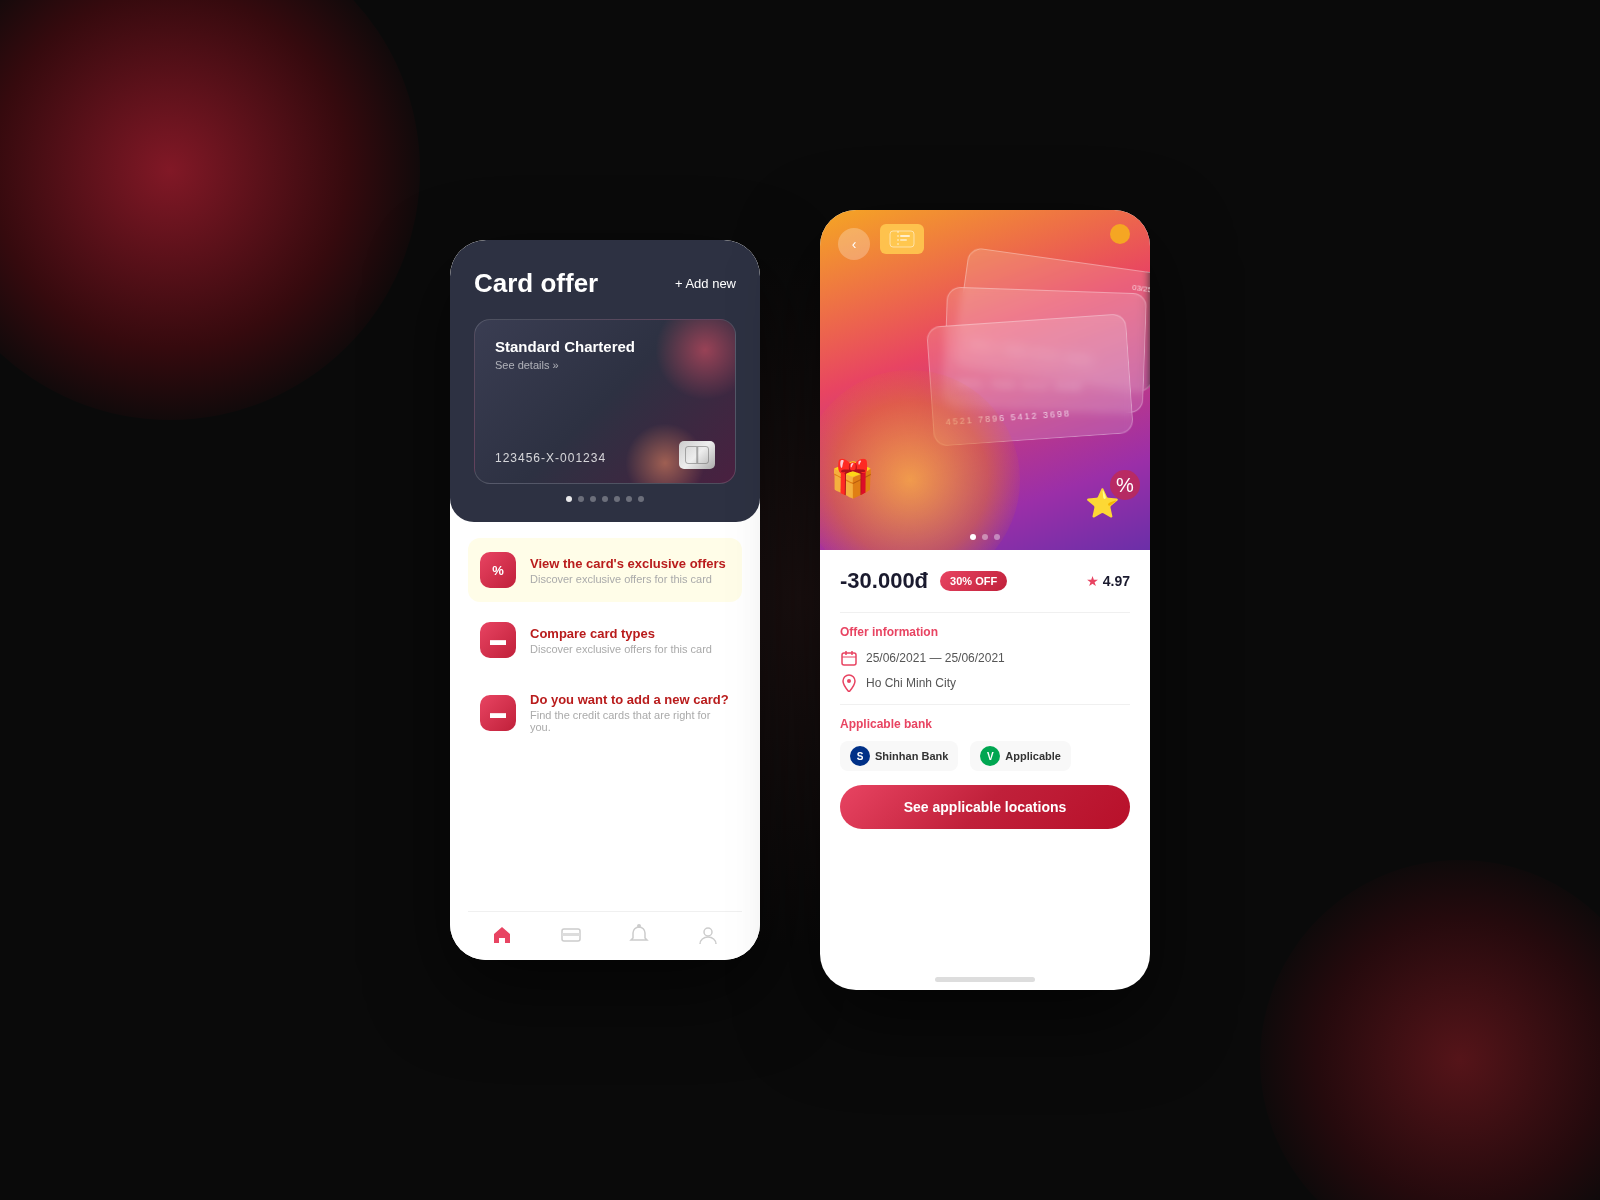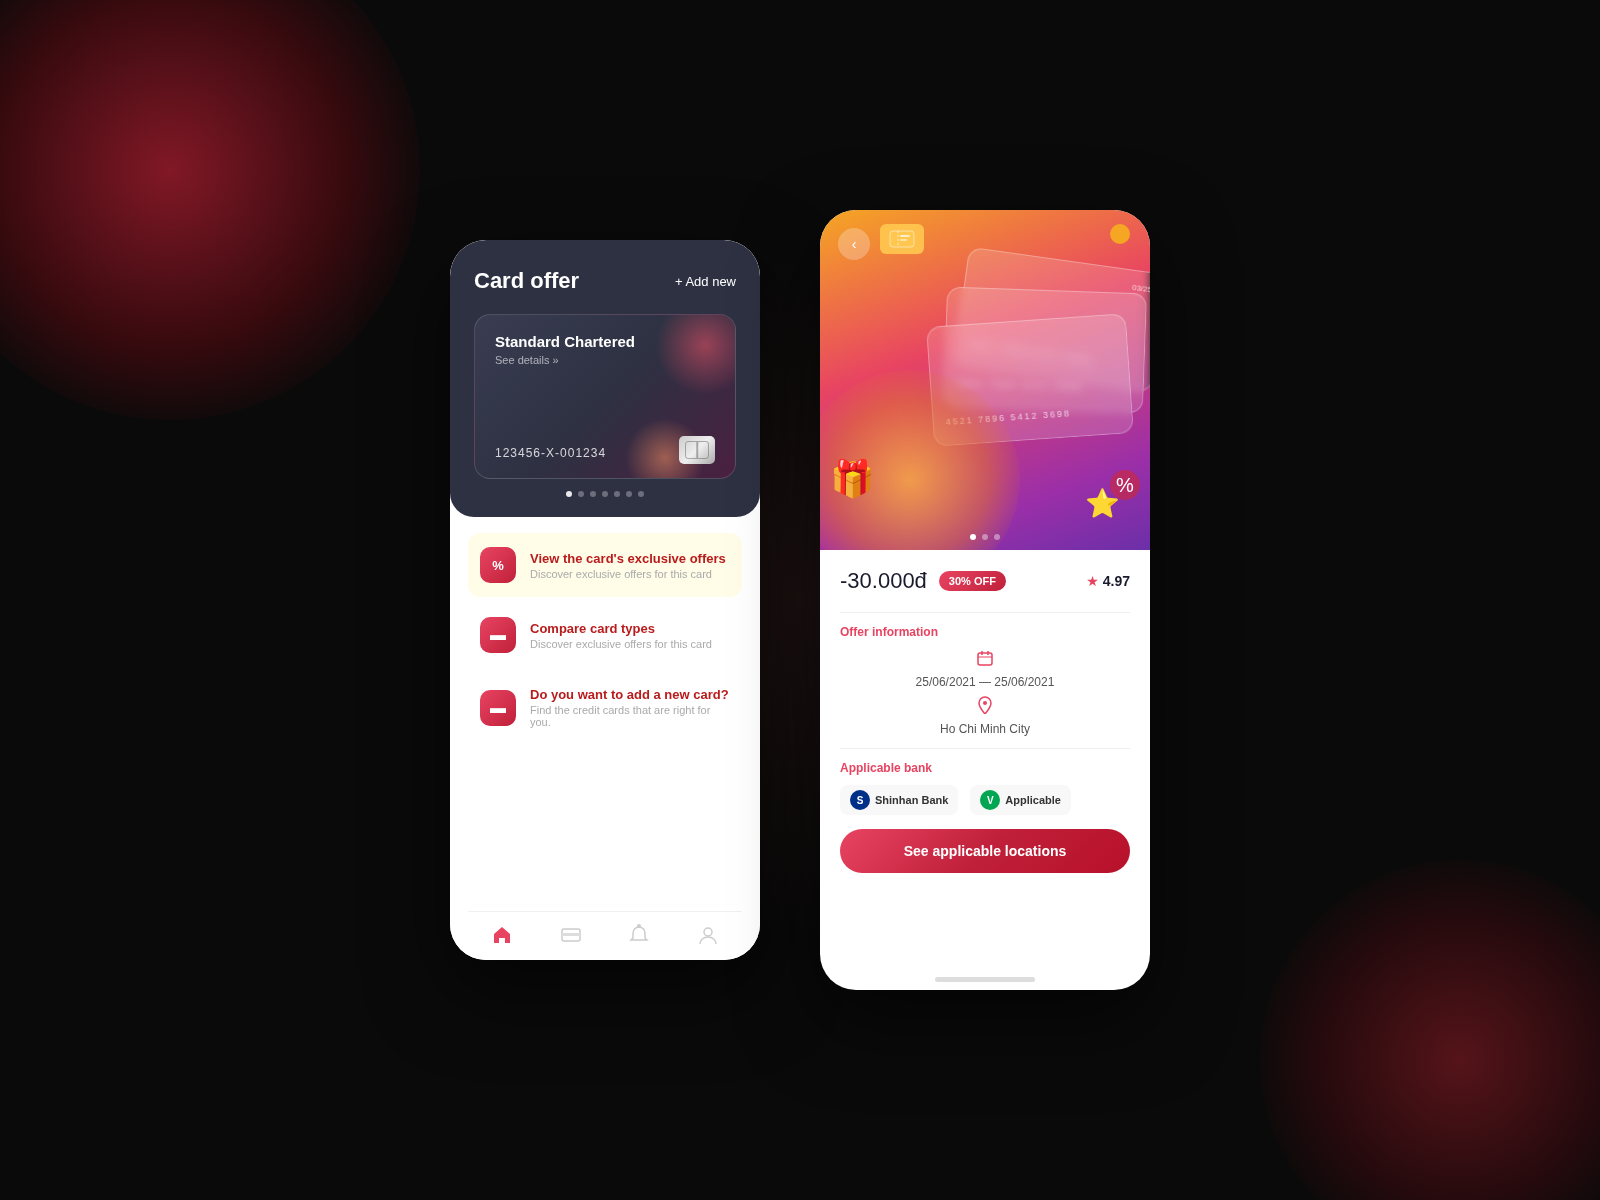--- a/index.html
+++ b/index.html
@@ -70,21 +70,21 @@
       flex-shrink: 0;
     }
     .phone1-header {
       display: flex;
       justify-content: space-between;
       align-items: center;
       margin-bottom: 20px;
     }
     .phone1-title {
       color: #fff;
-      font-size: 22px;
+      font-size: 26px;
       font-weight: 700;
     }
     .add-new-btn {
       color: #fff;
       font-size: 13px;
       display: flex;
       align-items: center;
       gap: 4px;
     }
     .credit-card {
@@ -399,21 +399,21 @@
     }
     .offer-price-row {
       display: flex;
       align-items: center;
       gap: 12px;
       margin-bottom: 18px;
     }
     .offer-price {
       color: #1a1a2e;
       font-size: 22px;
-      font-weight: 400;
+      font-weight: 700;
     }
     .offer-badge {
       background: linear-gradient(135deg, #e84462, #c0203a);
       color: #fff;
       font-size: 11px;
       font-weight: 700;
       padding: 4px 10px;
       border-radius: 20px;
     }
     .offer-rating {
@@ -440,21 +440,20 @@
       color: #e84462;
       font-size: 12px;
       font-weight: 600;
       margin-bottom: 10px;
     }
     .info-row {
       display: flex;
       align-items: center;
       gap: 8px;
       margin-bottom: 7px;
-      flex-direction: column;
     }
     .info-icon {
       width: 18px;
       height: 18px;
       flex-shrink: 0;
       display: flex;
       align-items: center;
       justify-content: center;
       font-size: 13px;
     }

